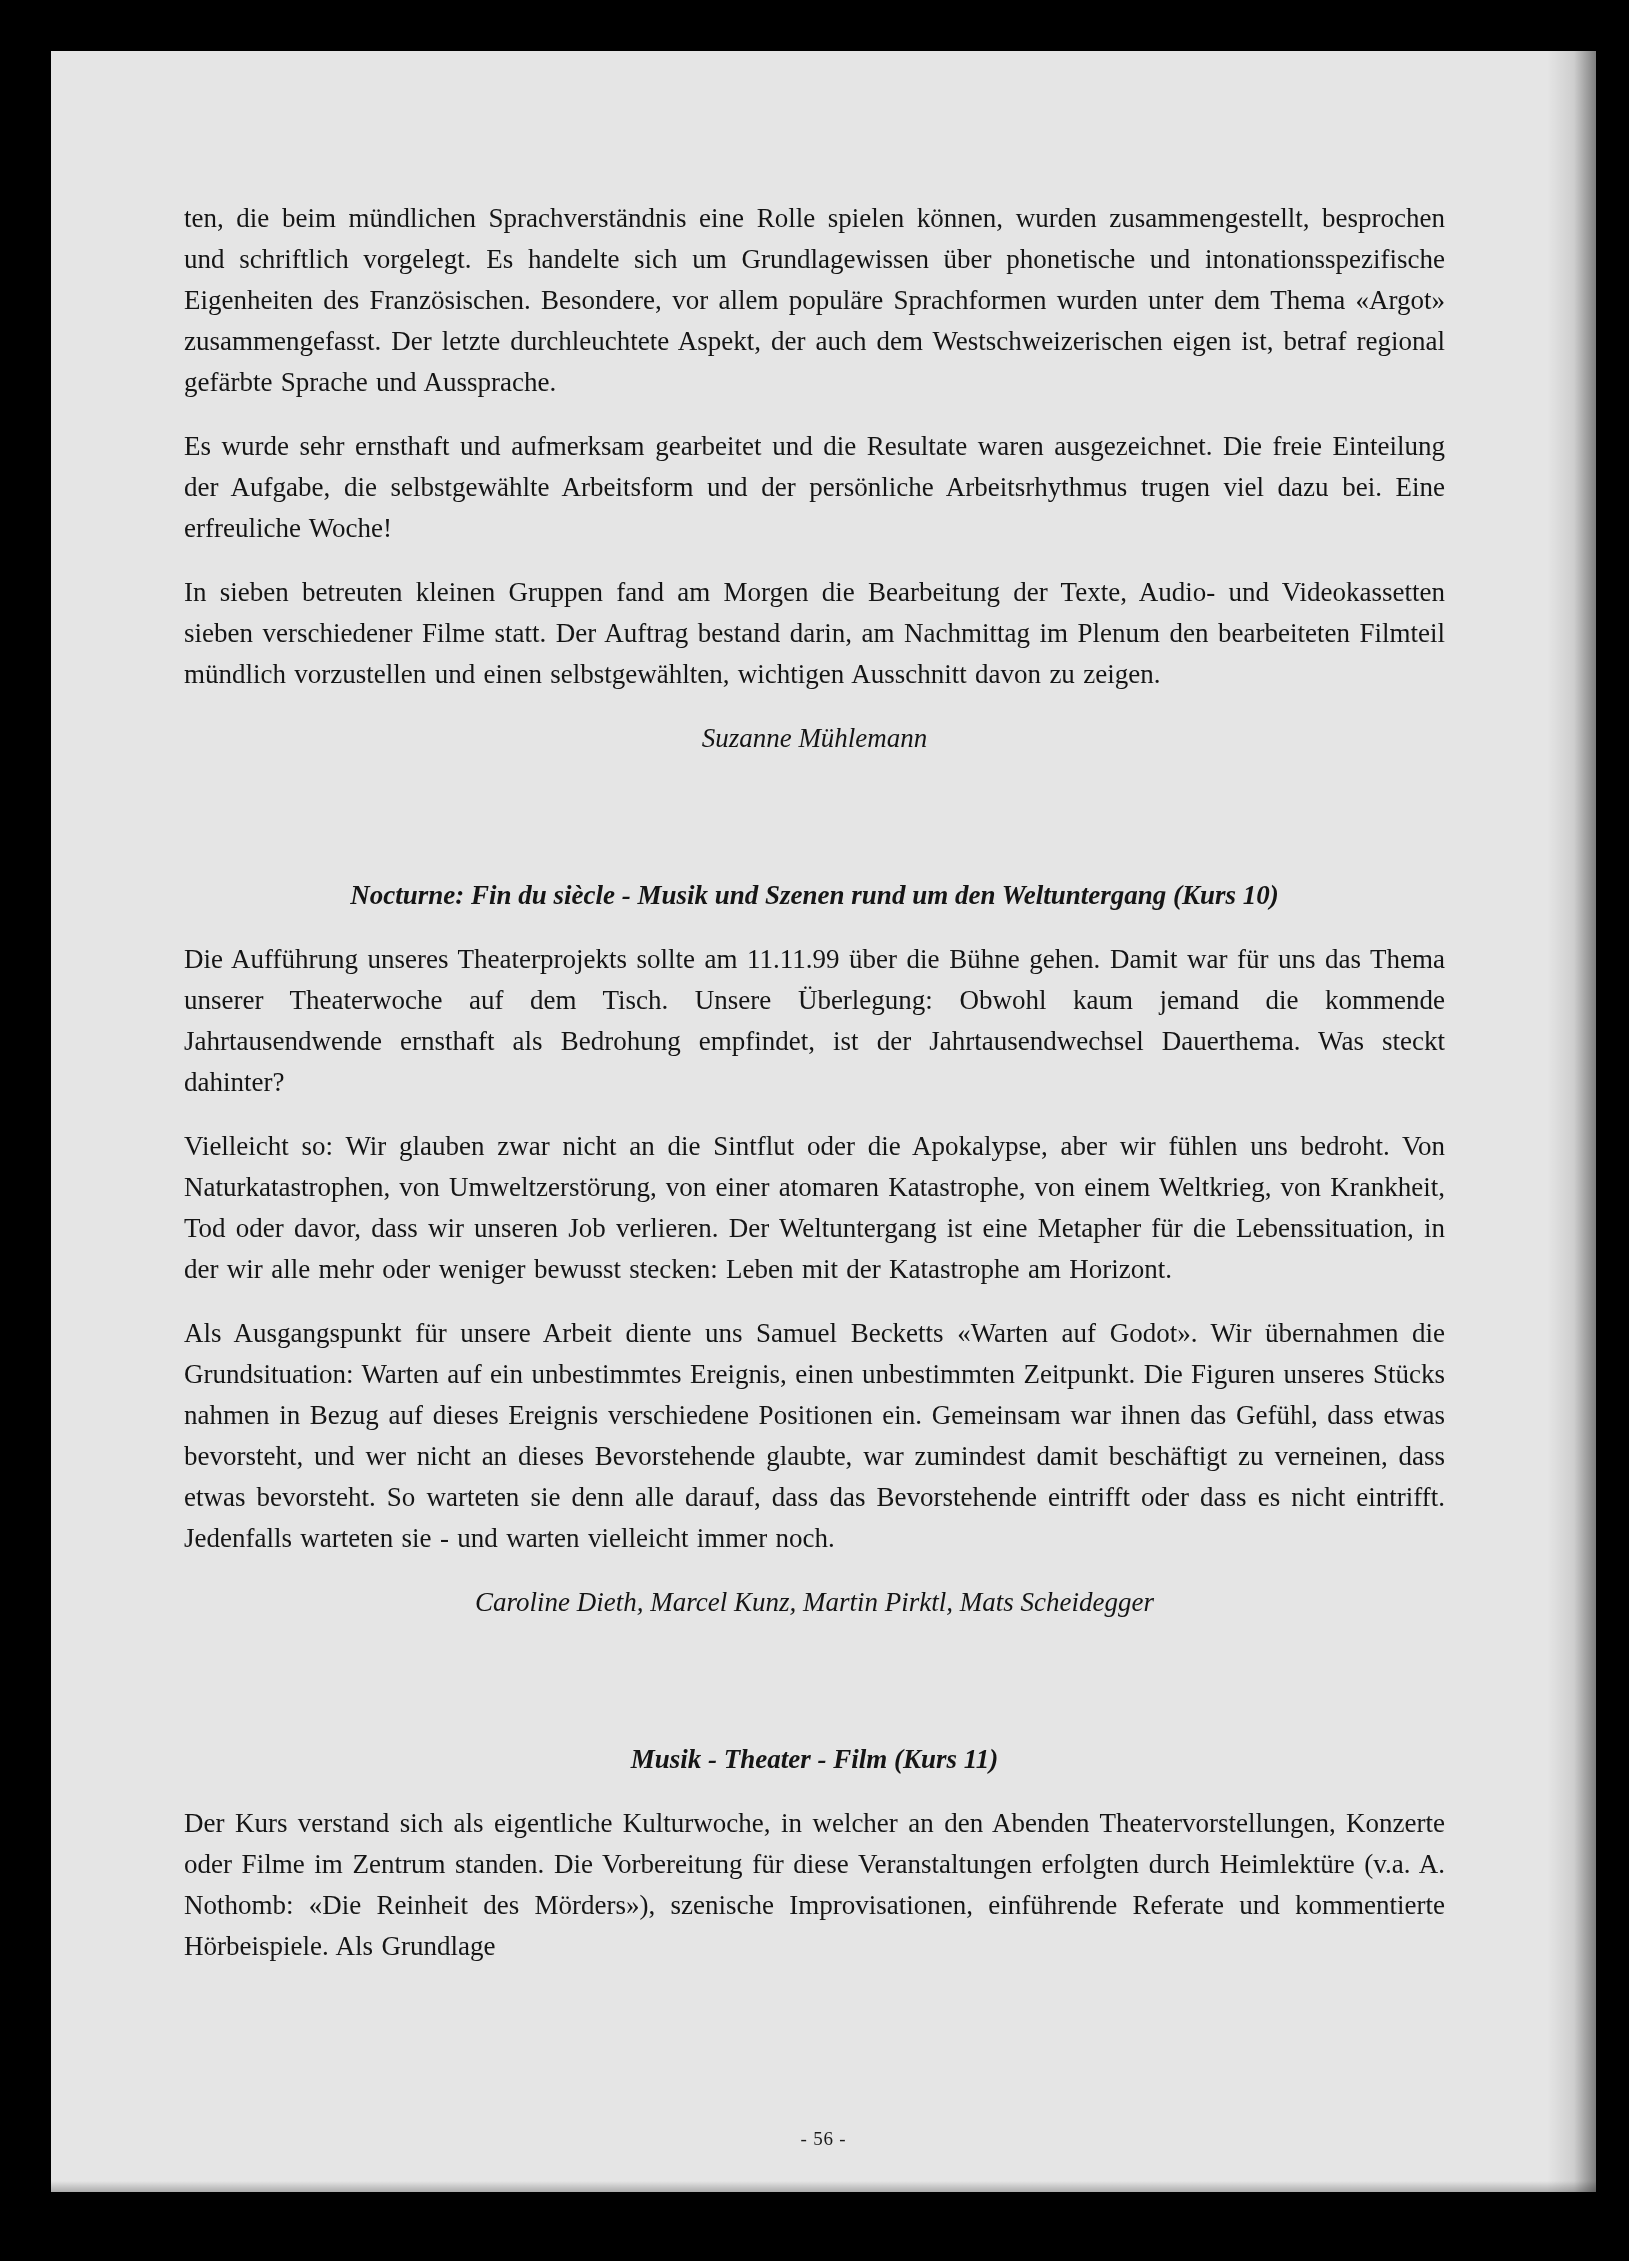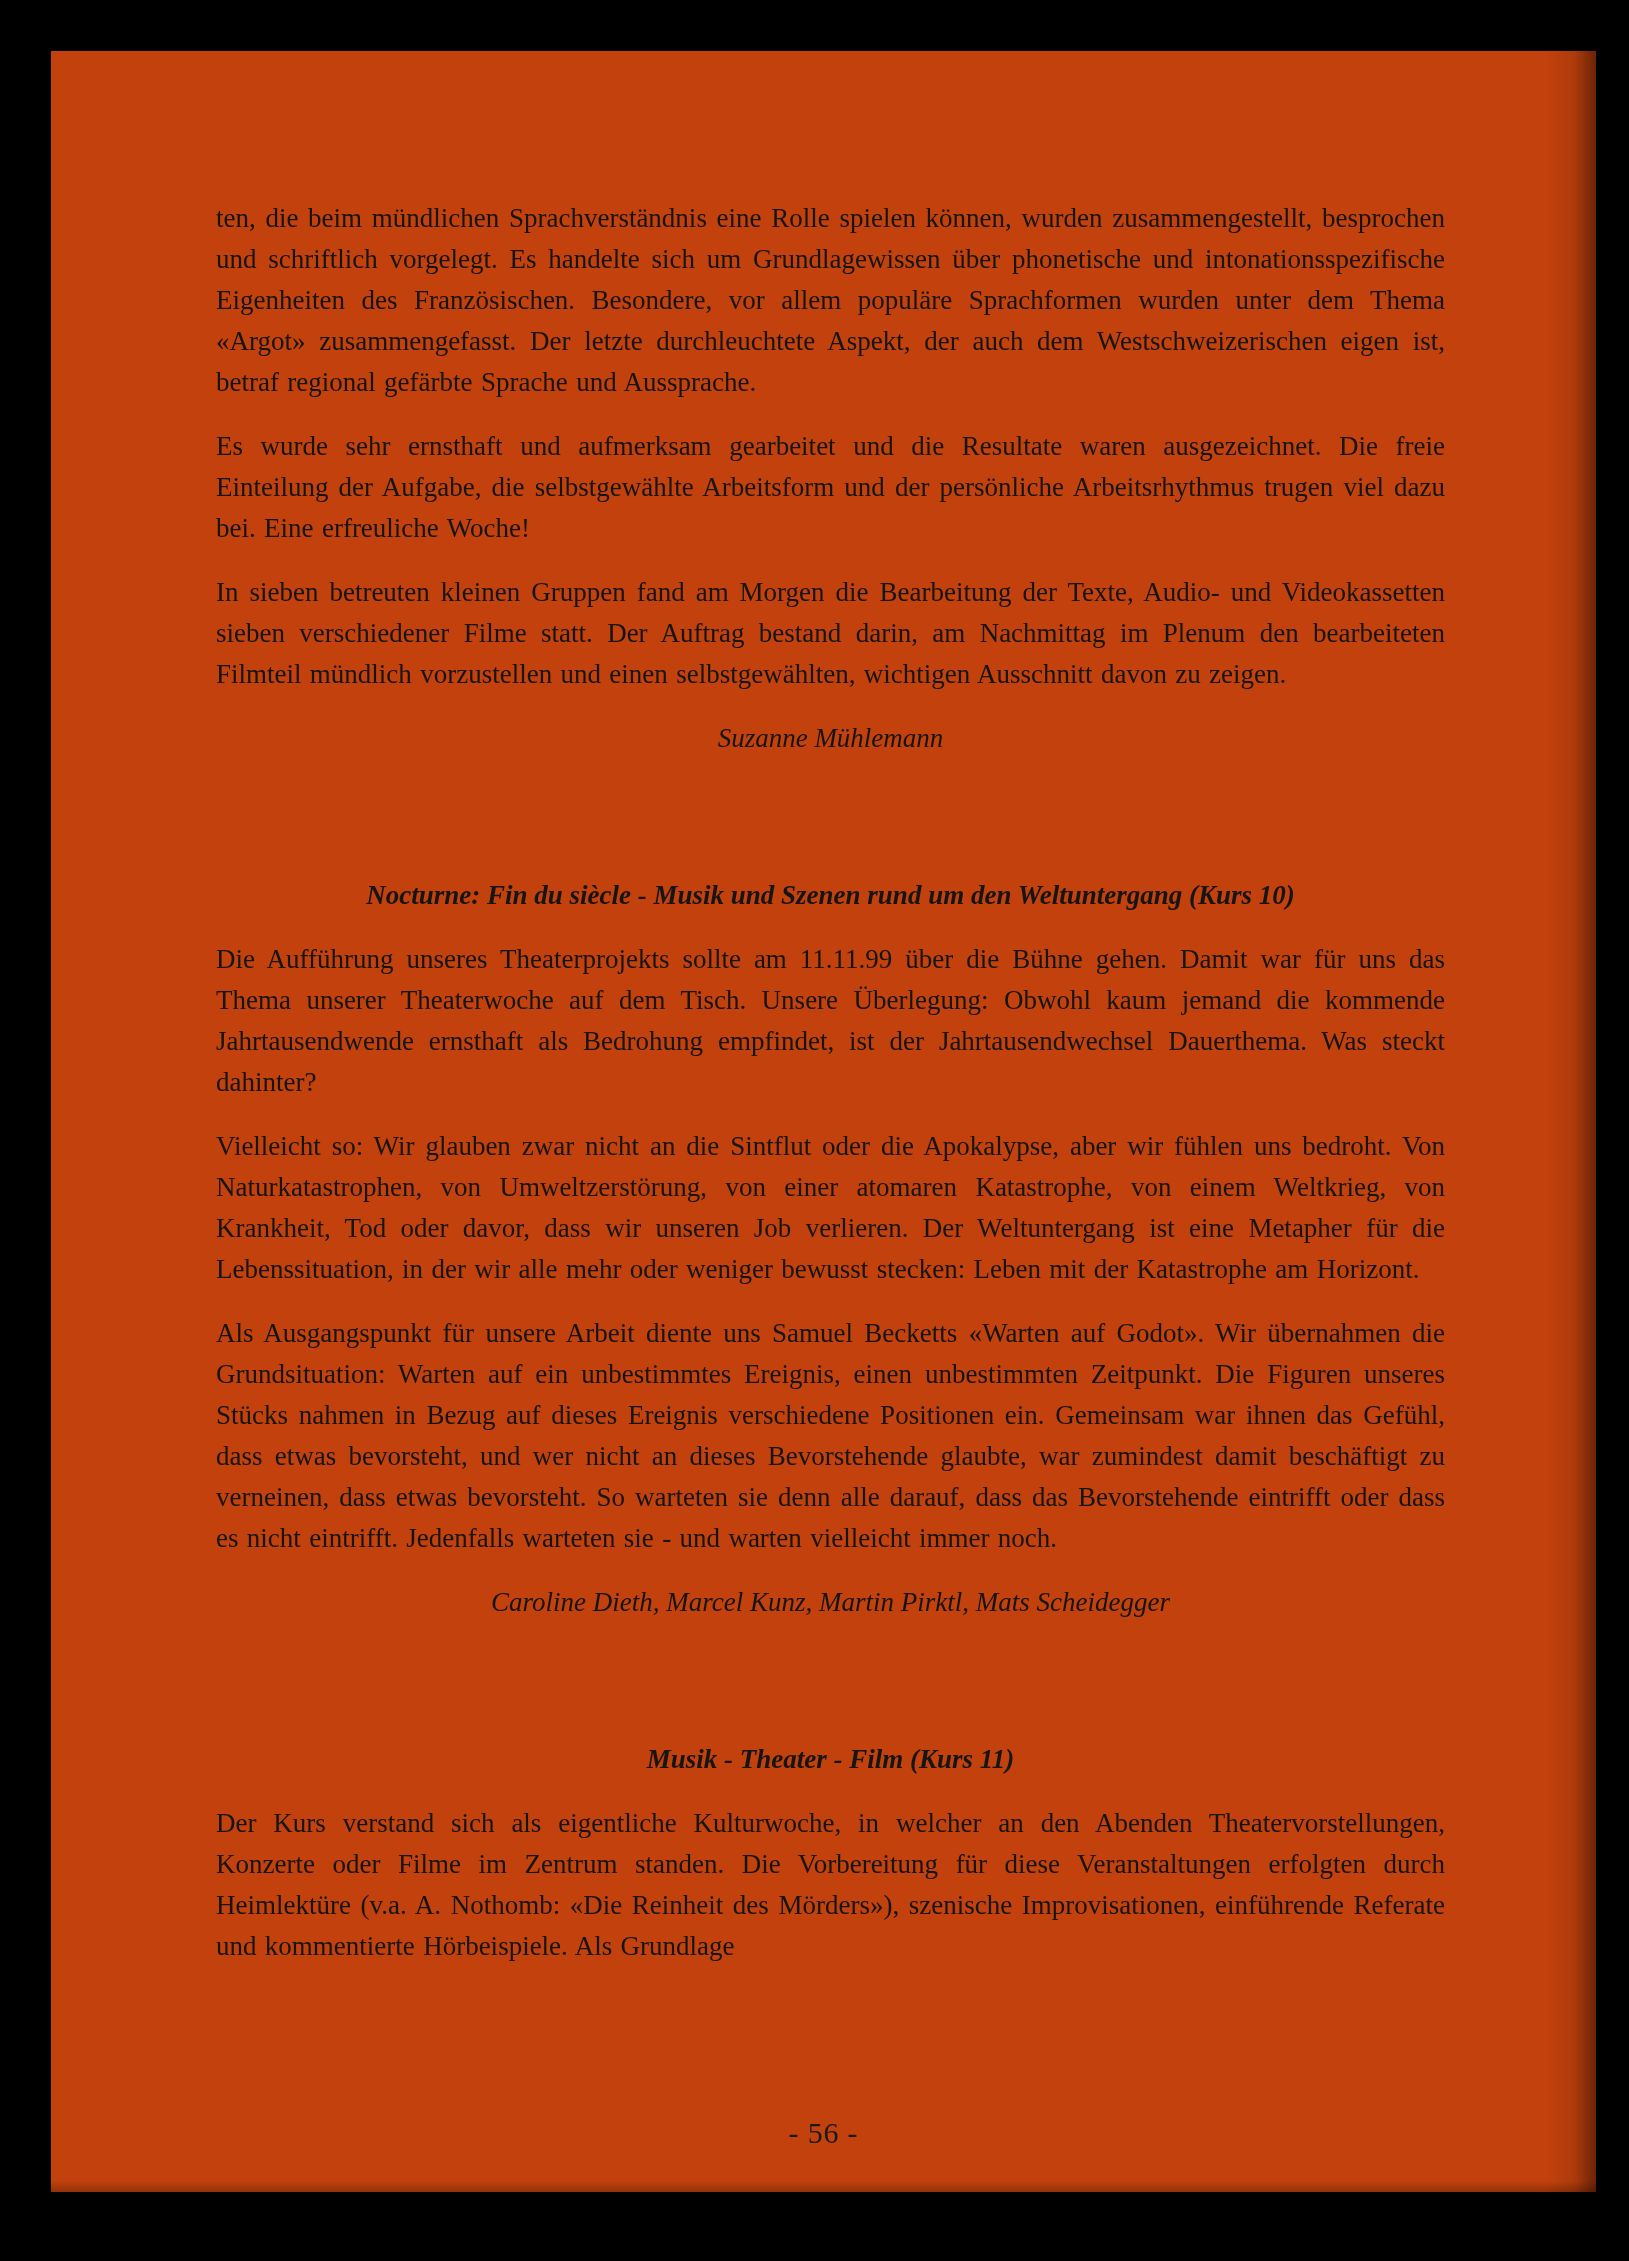--- a/index.html
+++ b/index.html
@@ -16,23 +16,22 @@
     width: 1630px;
     height: 2261px;
     background: #000000;
   }
   .page {
     position: absolute;
     left: 51px;
     top: 51px;
     width: 1545px;
     height: 2141px;
-    background: #c2410c;
+    background: #e5e5e5;
     color: #151515;
-    padding-left: 32px;
   }
   
   .page::after {
     content: "";
     position: absolute;
     top: 0;
     right: 0;
     width: 49px;
     height: 100%;
     background: linear-gradient(to right, rgba(0,0,0,0) 0%, rgba(0,0,0,0.10) 55%, rgba(0,0,0,0.45) 100%);
@@ -77,21 +76,21 @@
   }
   .first-section .para:first-child {
     margin-top: 0;
   }
   .page-number {
     position: absolute;
     bottom: 42px;
     left: 0;
     width: 100%;
     text-align: center;
-    font-size: 30px;
+    font-size: 19px;
     color: #1a1a1a;
     letter-spacing: 0.8px;
   }
 </style>
 </head>
 <body>
 
 <div class="scan-frame">
   <div class="page">
     <div class="content">

